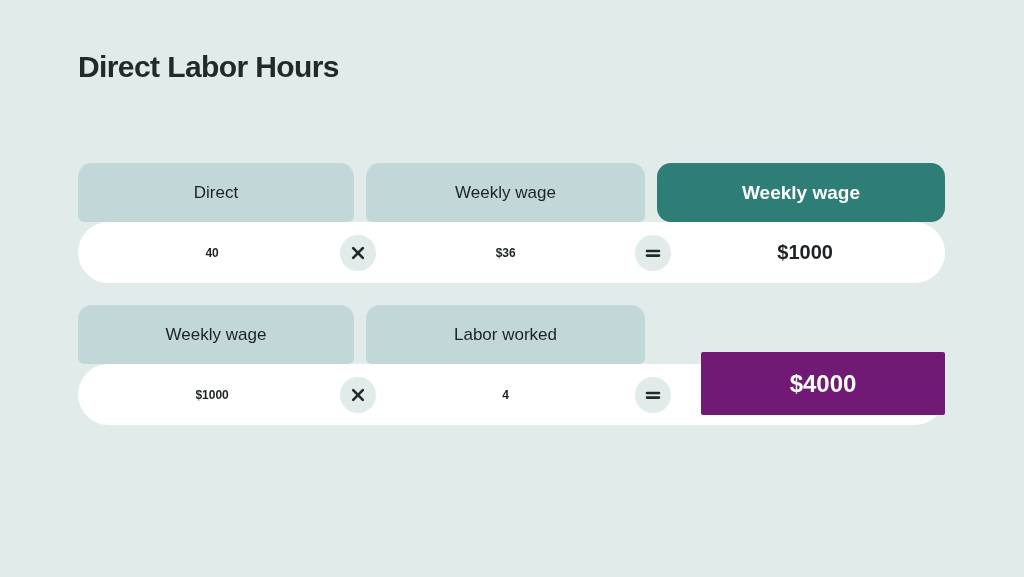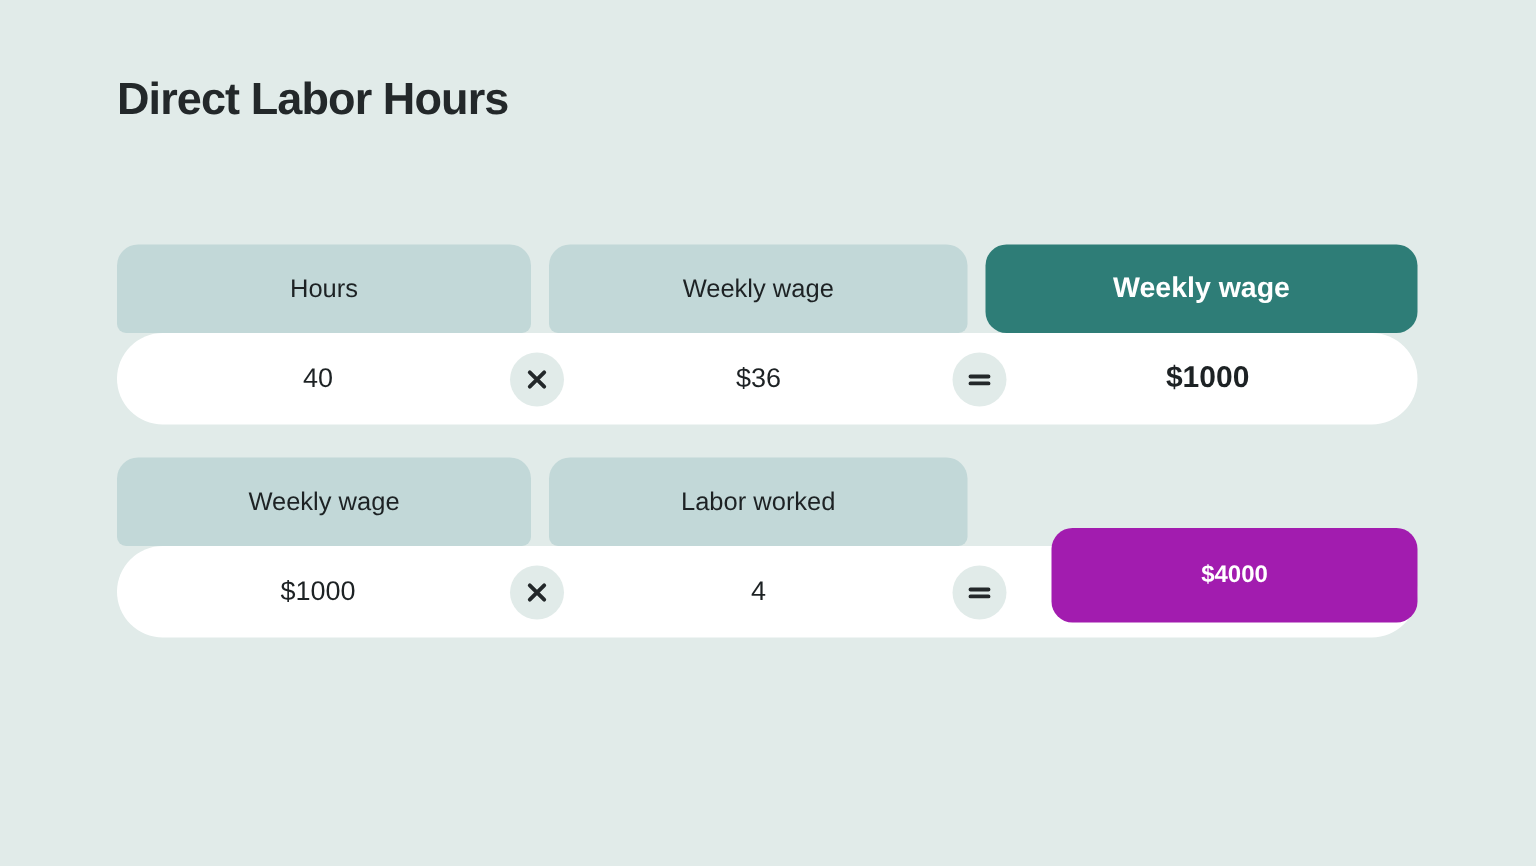--- a/index.html
+++ b/index.html
@@ -83,23 +83,24 @@
     background: #ffffff;
     border-radius: 31px;
     margin-top: 0px;
     z-index: 1;
   }
   .value-cell {
     display: flex;
     align-items: center;
     justify-content: center;
     height: 61px;
-    font-size: 18px;
+    font-size: 12px;
     color: #1d2224;
     box-sizing: border-box;
+    font-weight: bold;
   }
   .value-cell.is-strong {
     font-weight: bold;
     font-size: 20px;
   }
 
   
   .operator {
     width: 36px;
     height: 36px;
@@ -113,42 +114,42 @@
   }
   .operator svg { display: block; }
 
   
   .result-card {
     position: absolute;
     left: 623px;
     top: 47px;
     width: 244px;
     height: 63px;
-    background: #a21caf;
-    border-radius: 14px;
+    background: #701a75;
+    border-radius: 2px;
     display: flex;
     align-items: center;
     justify-content: center;
     color: #ffffff;
     font-weight: bold;
-    font-size: 16px;
+    font-size: 24px;
     z-index: 3;
   }
 </style>
 </head>
 <body>
 
 <div class="page">
 
   <div class="page-title">Direct Labor Hours</div>
 
   <div class="formula-row" id="formula-row-1">
 
     <div class="header-band">
-      <div class="header-cell col-a">Hours</div>
+      <div class="header-cell col-a">Direct</div>
       <div class="header-cell col-b">Weekly wage</div>
       <div class="header-cell col-c is-accent">Weekly wage</div>
     </div>
 
     <div class="value-pill">
       <div class="value-cell col-a">40</div>
 
       <div class="operator">
         <svg width="16" height="16" viewBox="0 0 16 16" aria-hidden="true">
           <path d="M3.2 3.2 L12.8 12.8 M12.8 3.2 L3.2 12.8" stroke="#23282a" stroke-width="2.6" stroke-linecap="round"></path>

